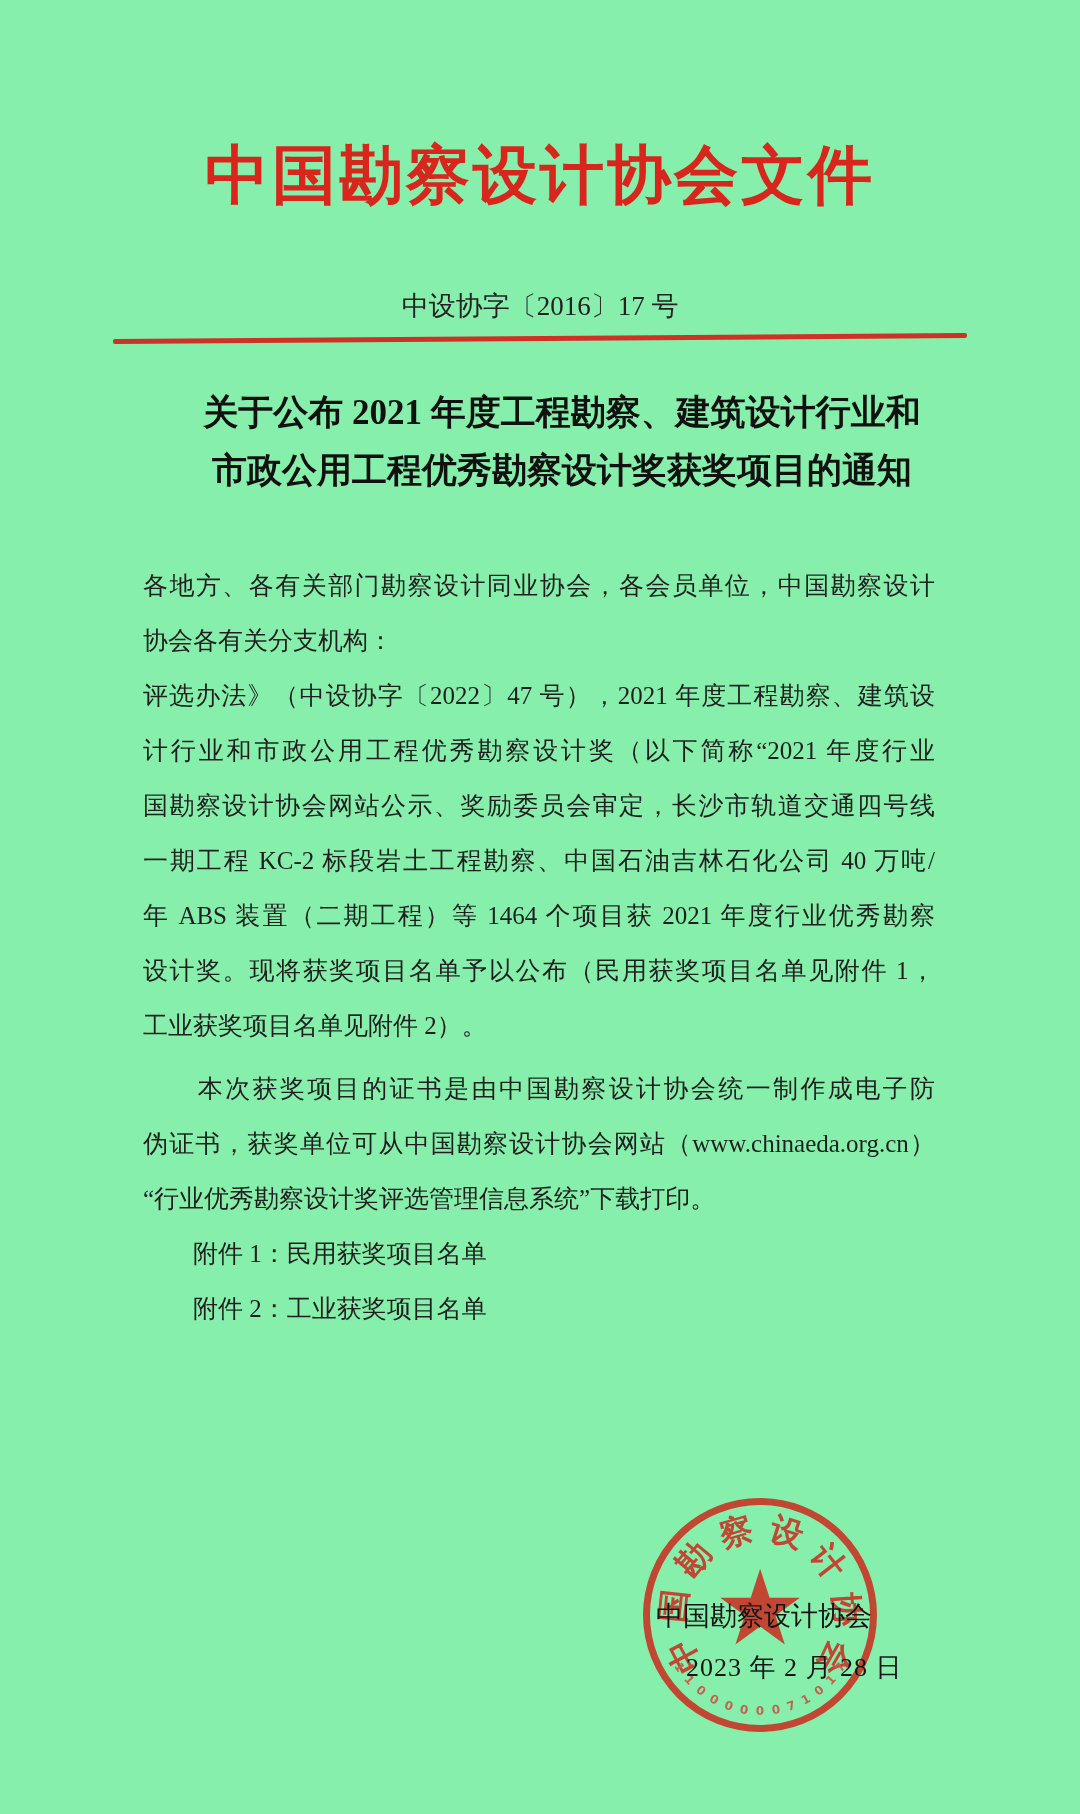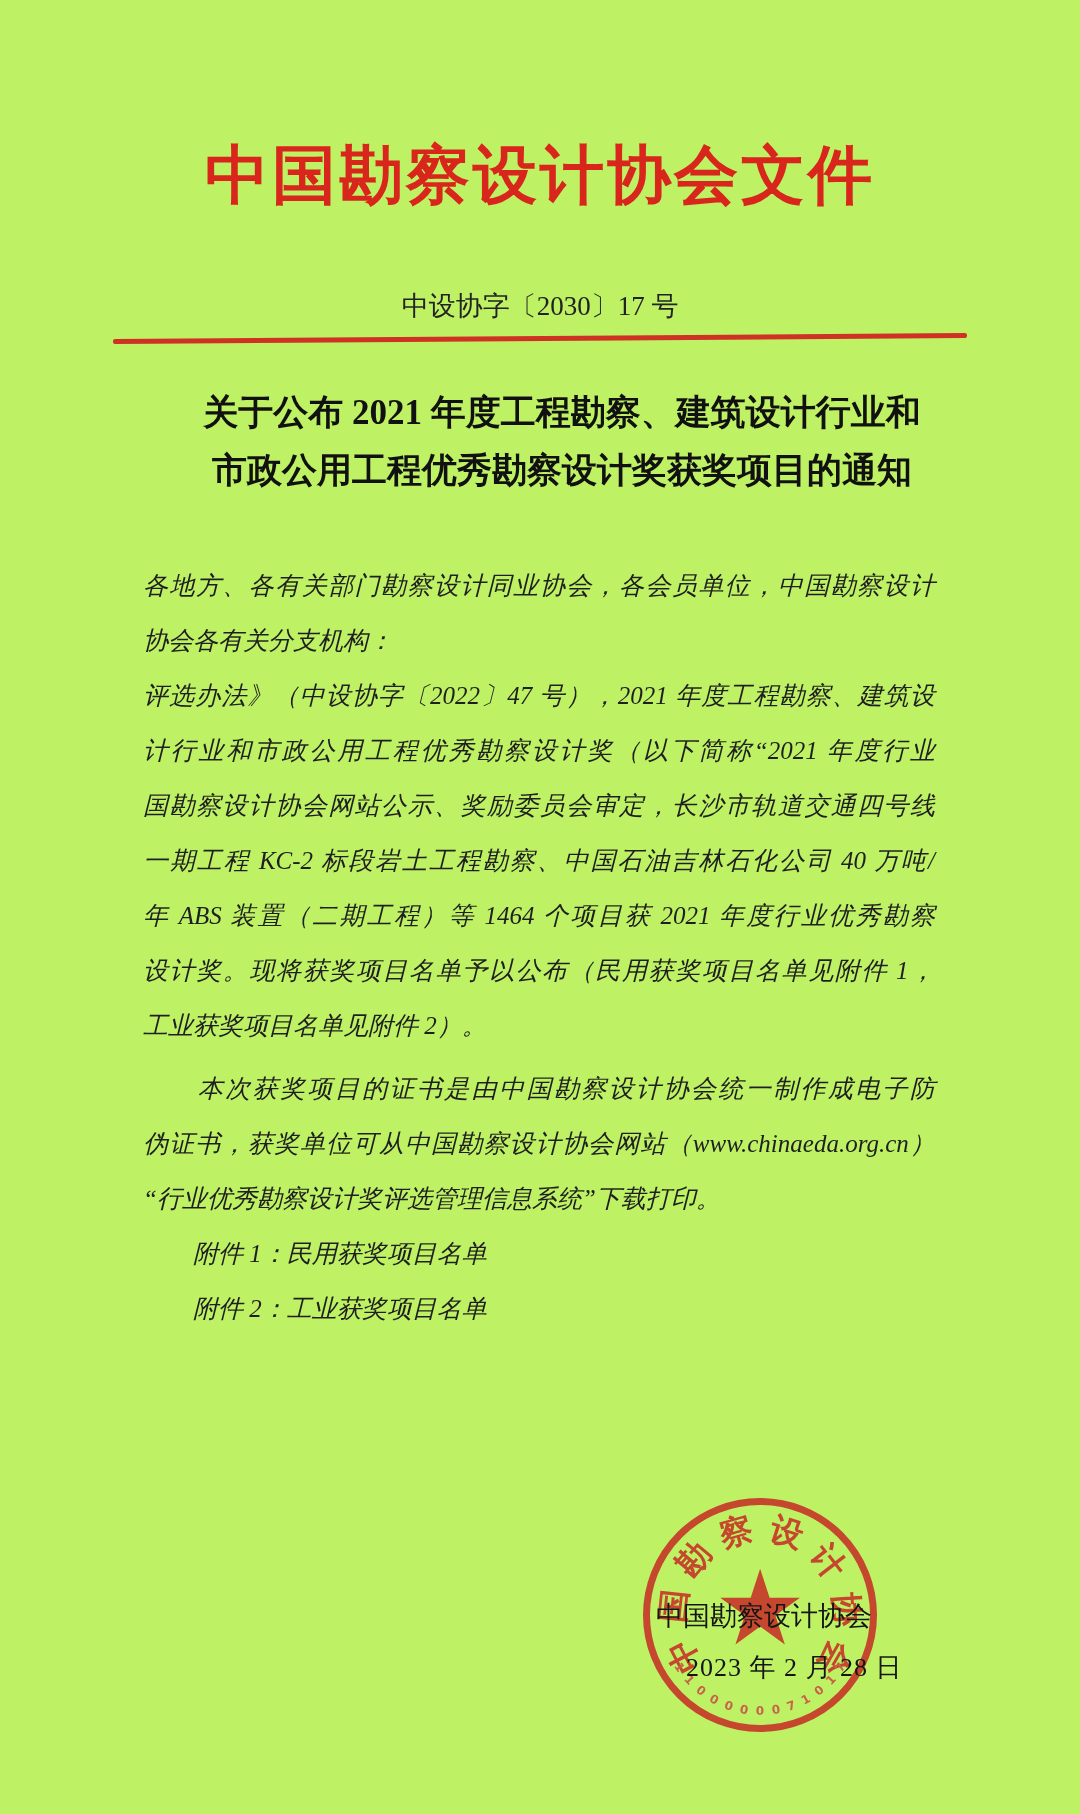--- a/index.html
+++ b/index.html
@@ -7,21 +7,21 @@
     --line-red:#cf3124;
     --seal-red:#c63b2a;
     --seal-red-soft:#c85948;
     --ink:#1f1f1f;
   }
   *{margin:0;padding:0;box-sizing:border-box;}
   html,body{background:#ffffff;}
   .page{
     position:relative;
     width:1080px;height:1814px;
-    background:#bef264;
+    background:#86efac;
     overflow:hidden;
     font-family:"Liberation Serif", serif;
   }
   .org-header{
     position:absolute;top:132px;left:0;right:0;
     text-align:center;
     font-size:64px;font-weight:bold;
     letter-spacing:3px;
     color:var(--header-red);
     font-family:"Liberation Serif", serif;
@@ -49,21 +49,20 @@
   }
   .doc-body{
     position:absolute;left:143px;top:558px;width:792px;
   }
   .bline{
     height:55px;line-height:55px;
     font-size:25px;
     color:var(--ink);
     white-space:normal;
     overflow:visible;
-    font-style:italic;
   }
   .bline.just{
     text-align:justify;
     text-align-last:justify;
     text-justify:inter-character;
   }
   .bline.gap{margin-top:8px;}
   .seal{
     position:absolute;left:643px;top:1498px;
     width:234px;height:234px;
@@ -104,21 +103,21 @@
     z-index:5;
   }
 </style>
 </head>
 <body>
 
 <div class="page">
 
   <div class="org-header">中国勘察设计协会文件</div>
 
-  <div class="doc-number">中设协字〔2030〕17 号</div>
+  <div class="doc-number">中设协字〔2016〕17 号</div>
 
   <div class="red-line"></div>
 
   <div class="notice-title">
     <div>关于公布 2021 年度工程勘察、建筑设计行业和</div>
     <div>市政公用工程优秀勘察设计奖获奖项目的通知</div>
   </div>
 
   <div class="doc-body">
       <div class="bline just">各地方、各有关部门勘察设计同业协会，各会员单位，中国勘察设计</div>

